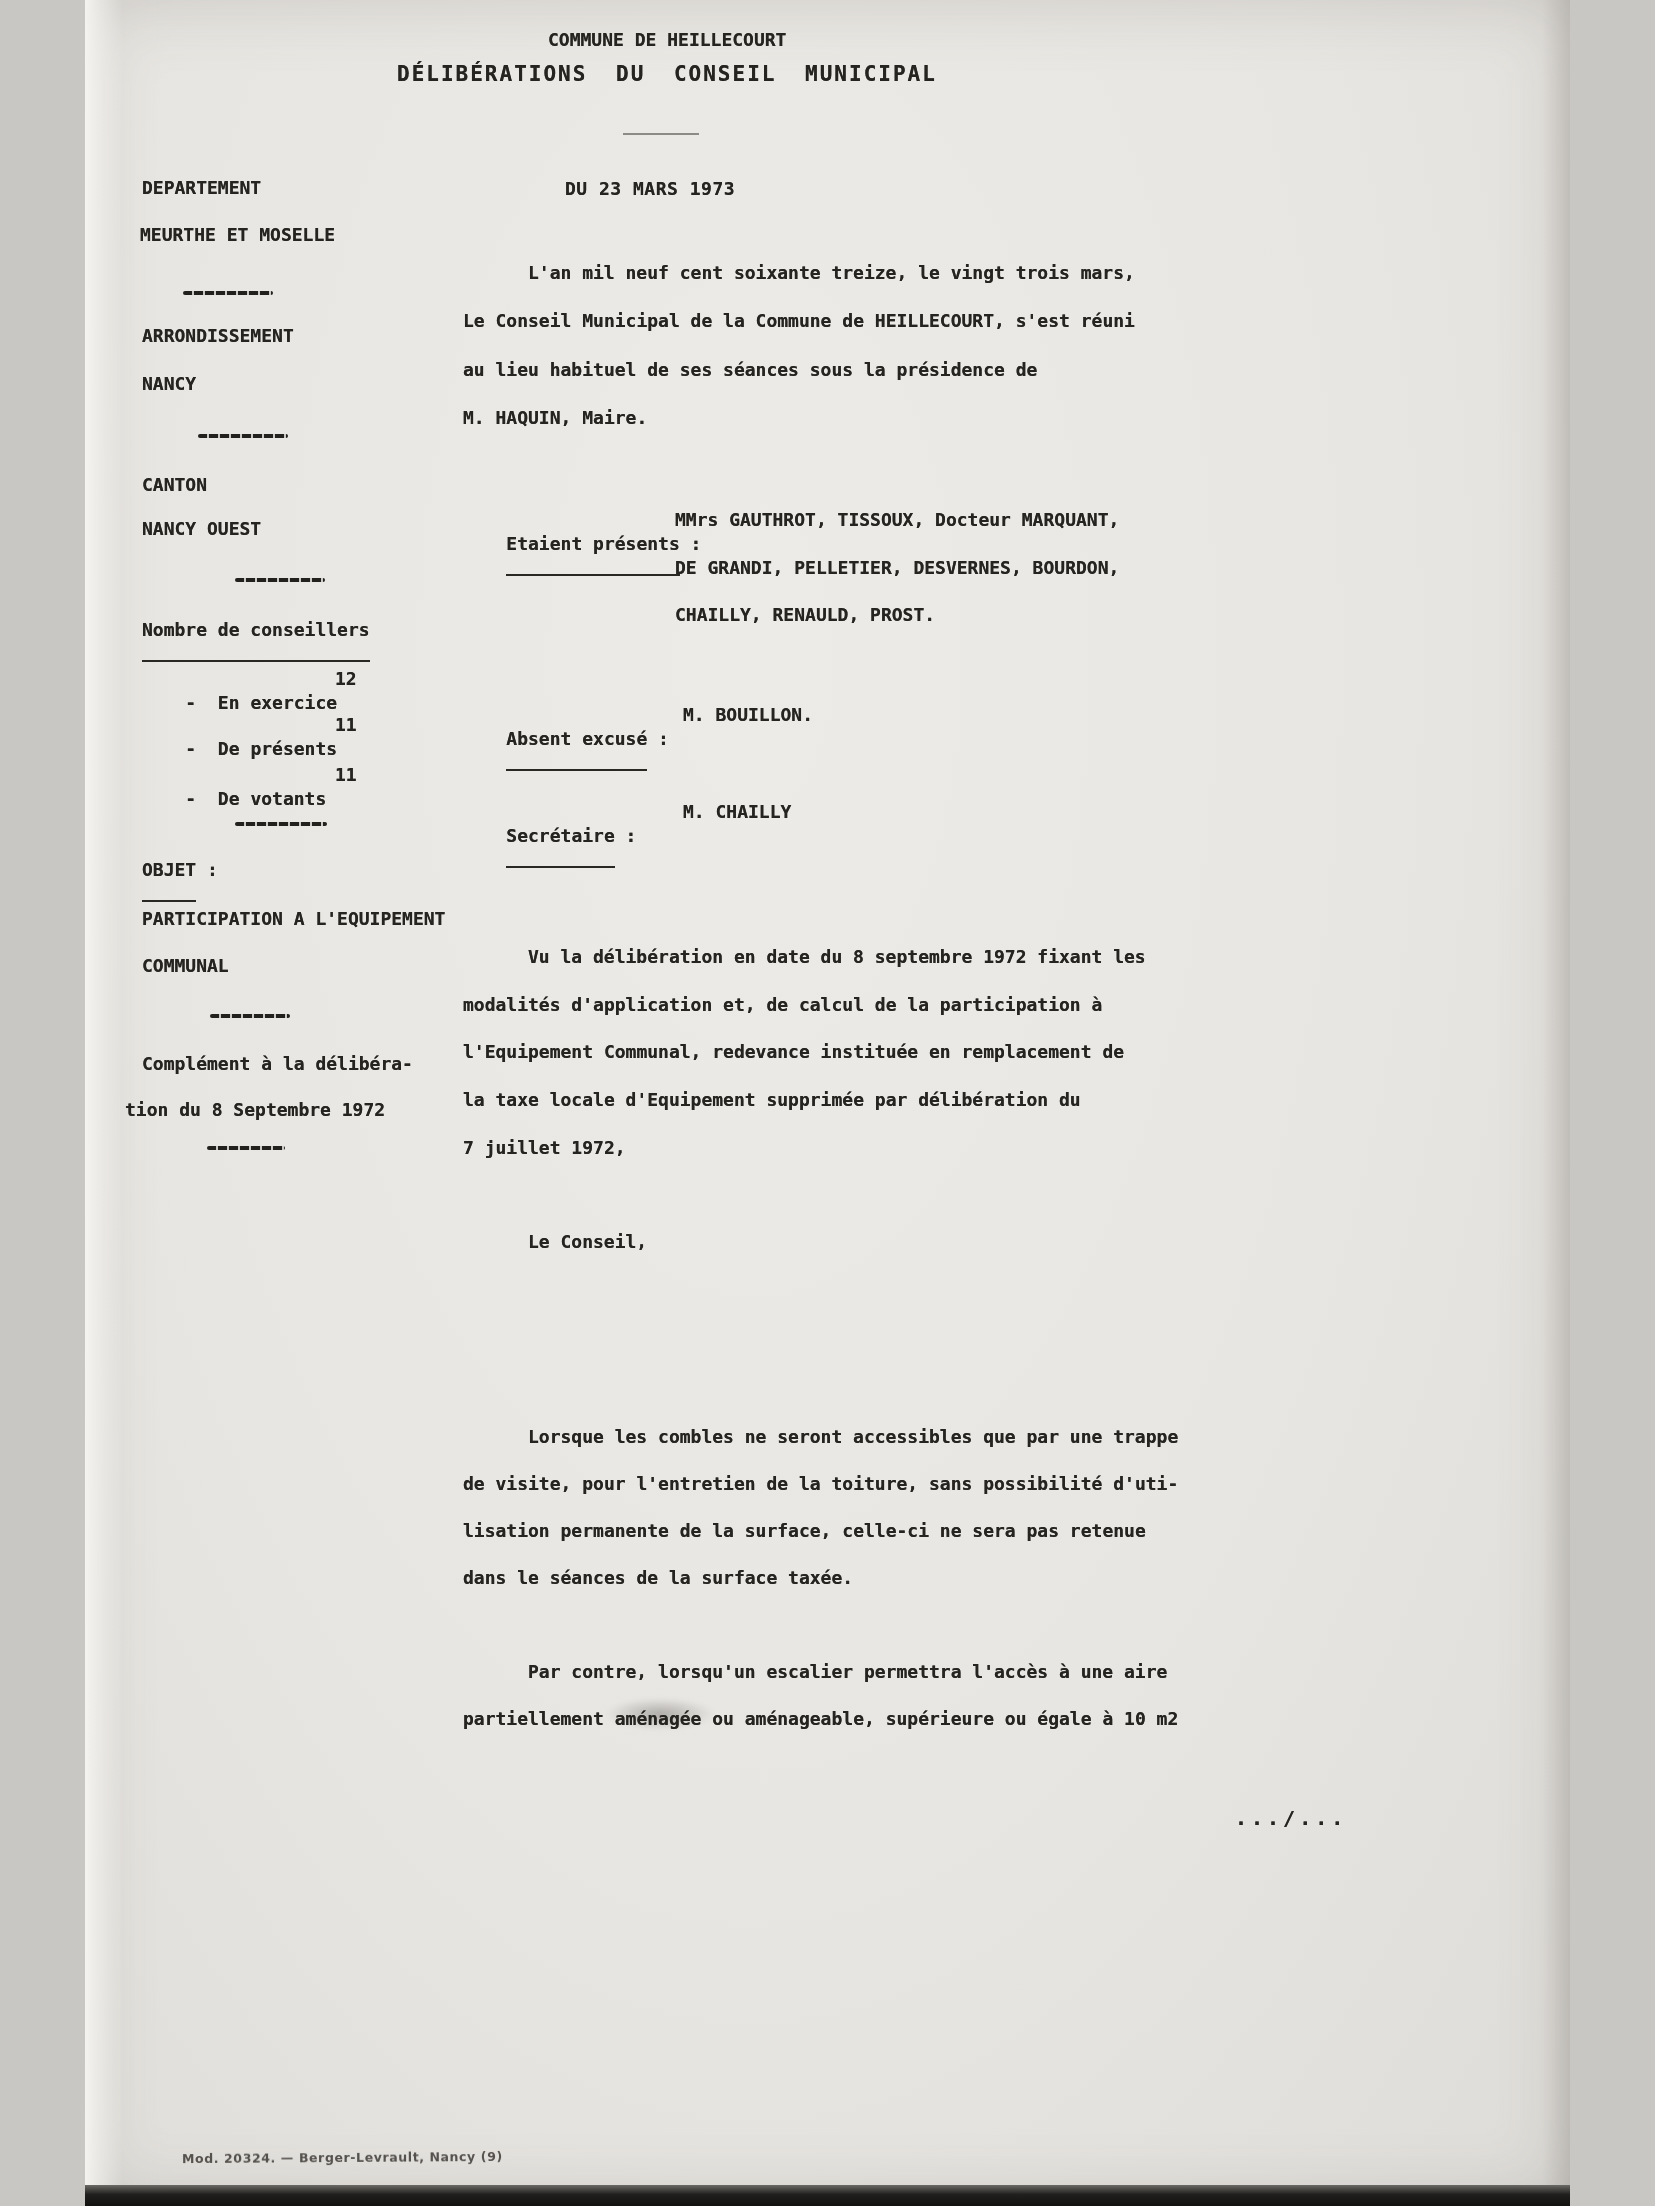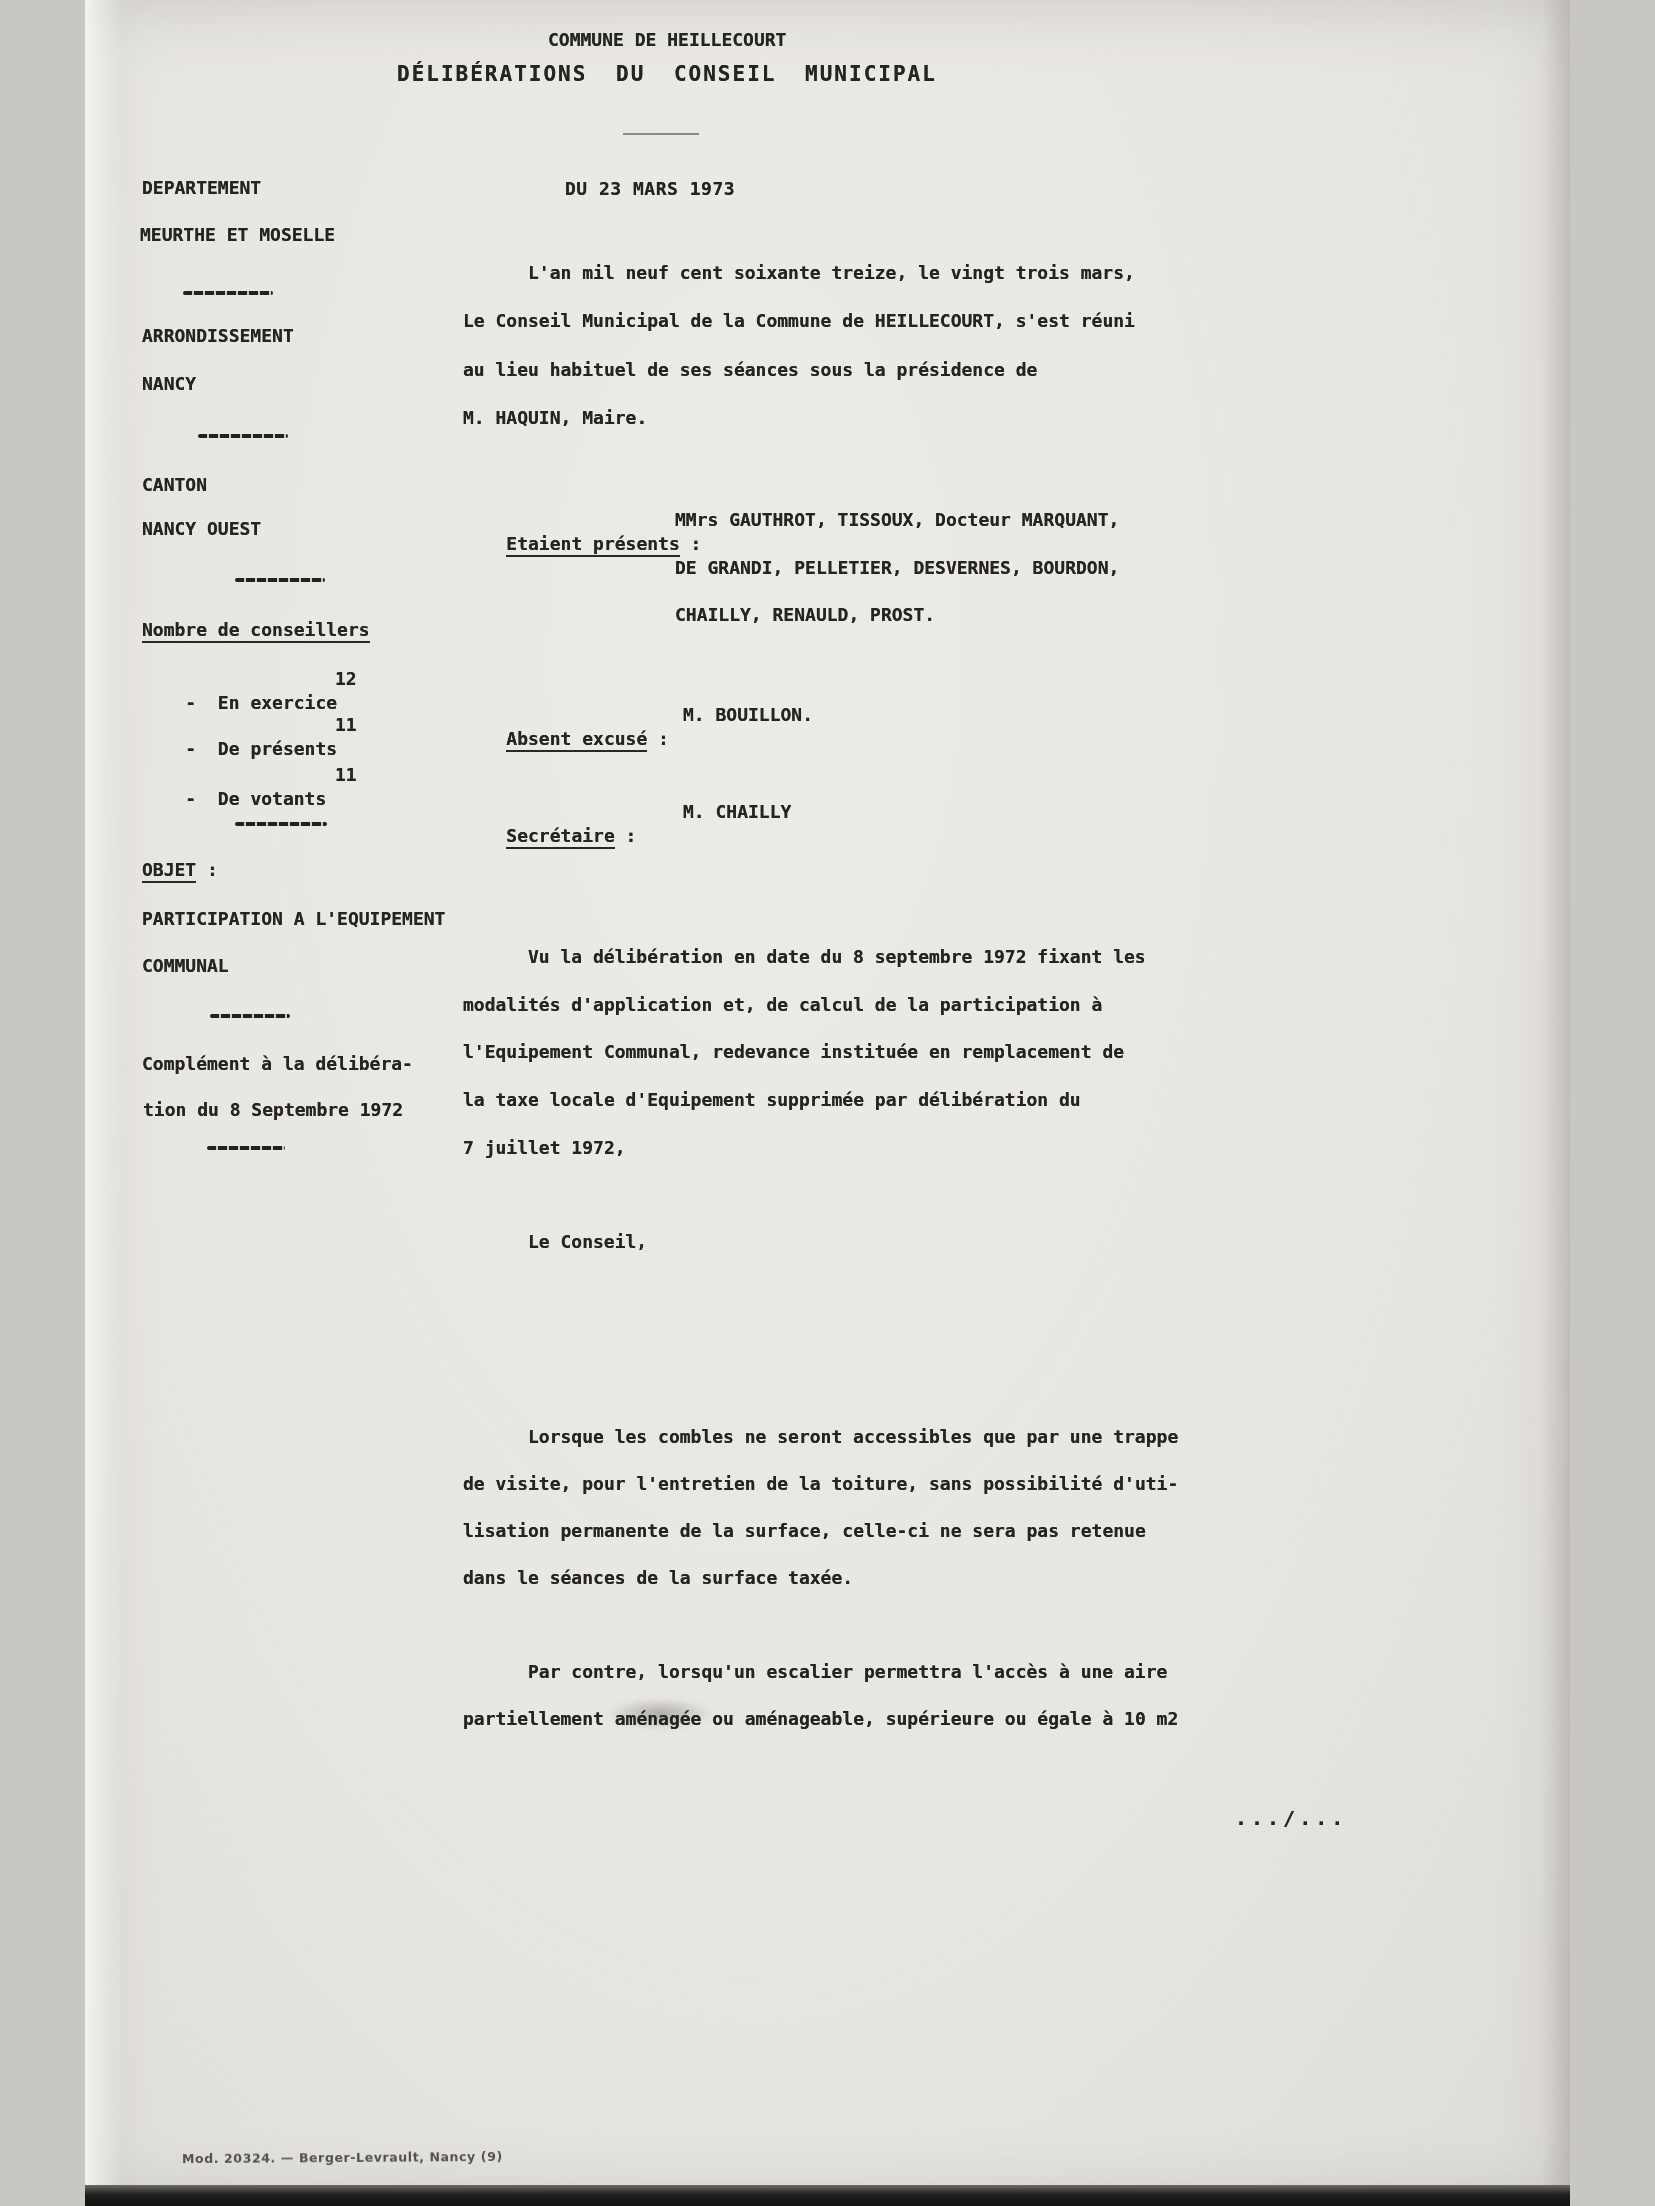--- a/index.html
+++ b/index.html
@@ -11,21 +11,21 @@
     box-shadow:inset 0 0 70px rgba(90,85,78,.22);
     overflow:hidden;
     font-family:"DejaVu Sans Mono", monospace;
     font-weight:bold;
     color:#262420;
     text-shadow:0 0 .6px rgba(35,32,28,.75);
   }
   .t{position:absolute;white-space:pre;font-size:18px;line-height:24px;}
   .big{font-size:21px;letter-spacing:2px;word-spacing:14px;}
   .side{font-size:18px;}
-  .ul{border-bottom:2.5px solid #2a2822;padding-bottom:1px;}
+  .ul{border-bottom:2.5px solid #2a2822;padding-bottom:20px;}
   .dash{
     position:absolute;height:4px;border-radius:2px;
     background:repeating-linear-gradient(90deg,#23211d 0 9px,rgba(35,33,29,.15) 9px 11px);
   }
   .rule-thin{position:absolute;height:2px;background:#8d8b86;}
   .para{position:absolute;}
   .para div{font-size:18px;line-height:24px;}
   .kv{position:absolute;left:378px;}
   .kv .val{position:absolute;top:0;white-space:pre;font-size:18px;}
   .kv .lines{position:absolute;top:0;}
@@ -91,21 +91,21 @@
     <span class="cv">11</span>
   </div>
   <div class="dash" style="left:150px;top:822px;width:92px;"></div>
 
   <div class="t side" style="left:57px;top:858px;"><span class="ul">OBJET</span><span> :</span></div>
   <div class="t side" style="left:57px;top:907px;">PARTICIPATION A L'EQUIPEMENT</div>
   <div class="t side" style="left:57px;top:954px;">COMMUNAL</div>
   <div class="dash" style="left:125px;top:1014px;width:80px;"></div>
 
   <div class="t side" style="left:57px;top:1052px;">Complément à la délibéra-</div>
-  <div class="t side" style="left:58px;top:1098px;">tion du 8 Septembre 1972</div>
+  <div class="t side" style="left:40px;top:1098px;">tion du 8 Septembre 1972</div>
   <div class="dash" style="left:122px;top:1146px;width:78px;"></div>
 
   <div class="t" style="left:480px;top:177px;letter-spacing:.5px;">DU 23 MARS 1973</div>
 
   <div class="para" style="left:378px;top:261px;">
       <div style="position: absolute; top: 0px; left: 65px; white-space: pre;">L'an mil neuf cent soixante treize, le vingt trois mars,</div>
       <div style="position: absolute; top: 48.3px; left: 0px; white-space: pre;">Le Conseil Municipal de la Commune de HEILLECOURT, s'est réuni</div>
       <div style="position: absolute; top: 96.6px; left: 0px; white-space: pre;">au lieu habituel de ses séances sous la présidence de</div>
       <div style="position: absolute; top: 144.9px; left: 0px; white-space: pre;">M. HAQUIN, Maire.</div>
     </div>

